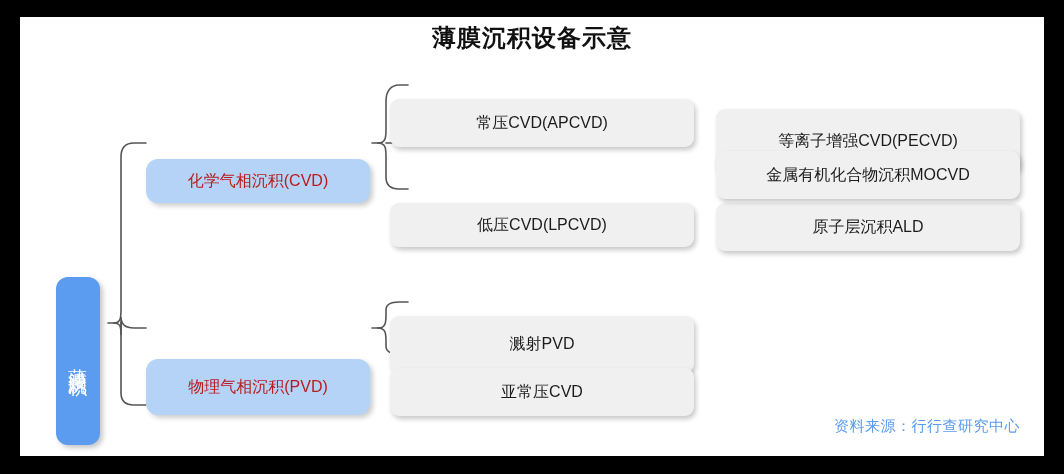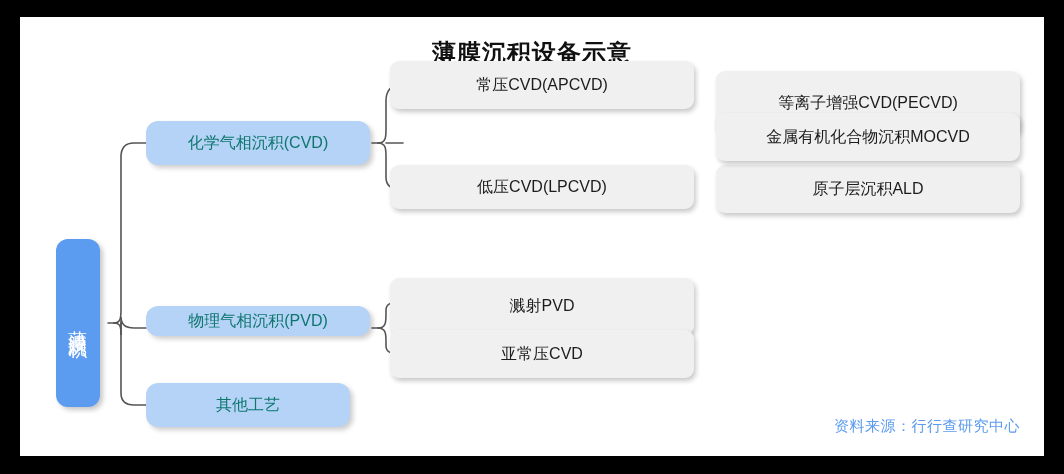--- a/index.html
+++ b/index.html
@@ -4,32 +4,32 @@
 <style>
   html,body{margin:0;padding:0;background:#000;}
   body{width:1064px;height:474px;overflow:hidden;
        font-family:"Liberation Sans","DejaVu Sans",sans-serif;}
 
   #canvas{position:absolute;left:0;top:0;width:1064px;height:474px;background:#000;}
 
   #sheet{position:absolute;left:20px;top:17px;width:1024px;height:439px;background:#fff;}
 
   
-  #title{position:absolute;left:0;top:20px;width:1024px;text-align:center;
+  #title{position:absolute;left:0;top:5px;width:1024px;text-align:center;
          font-size:24px;font-weight:bold;color:#111;letter-spacing:1px;}
 
   
   .node{position:absolute;box-sizing:border-box;display:flex;
-        align-items:center;justify-content:center;text-align:center;}
+        align-items:center;justify-content:center;text-align:center;margin-top:38px;}
 
   .root{background:#5b9bf0;border-radius:12px;color:#fff;font-size:19px;
         line-height:25px;writing-mode:horizontal-tb;
         box-shadow:3px 3px 5px rgba(0,0,0,.22);padding:0 6px;}
 
-  .lvl2{background:#b4d3f7;border-radius:12px;color:#0f766e;font-size:16px;
+  .lvl2{background:#b4d3f7;border-radius:12px;color:#b91c1c;font-size:16px;
         box-shadow:3px 3px 5px rgba(0,0,0,.20);}
 
   .leaf{background:#f0f0f0;border-radius:9px;color:#1c1c1c;font-size:16px;
         box-shadow:2px 3px 5px rgba(0,0,0,.22);}
 
   
   #wires{position:absolute;left:0;top:0;width:1024px;height:439px;
          pointer-events:none;}
 
   
@@ -70,27 +70,24 @@
     </svg>
 
     <div class="node root" style="left:36px; top:222px; width:44px; height:168px;">
       <span style="writing-mode:vertical-rl; text-orientation:upright; letter-spacing:4px;">薄膜沉积</span>
     </div>
 
     <div class="node lvl2" style="left:126px; top:104px; width:224px; height:44px;">
       <span>化学气相沉积(CVD)</span>
     </div>
 
-    <div class="node lvl2" style="left:126px; top:289px; width:224px; height:30px;">
+    <div class="node lvl2" style="left:126px; top:304px; width:224px; height:56px;">
       <span>物理气相沉积(PVD)</span>
     </div>
 
-    <div class="node lvl2" style="left:126px; top:366px; width:204px; height:44px;">
-      <span>其他工艺</span>
-    </div>
 
     <div class="node leaf" style="left:370px; top:44px; width:304px; height:48px;">
       <span>常压CVD(APCVD)</span>
     </div>
 
 
     <div class="node leaf" style="left:370px; top:148px; width:304px; height:44px;">
       <span>低压CVD(LPCVD)</span>
     </div>
 

